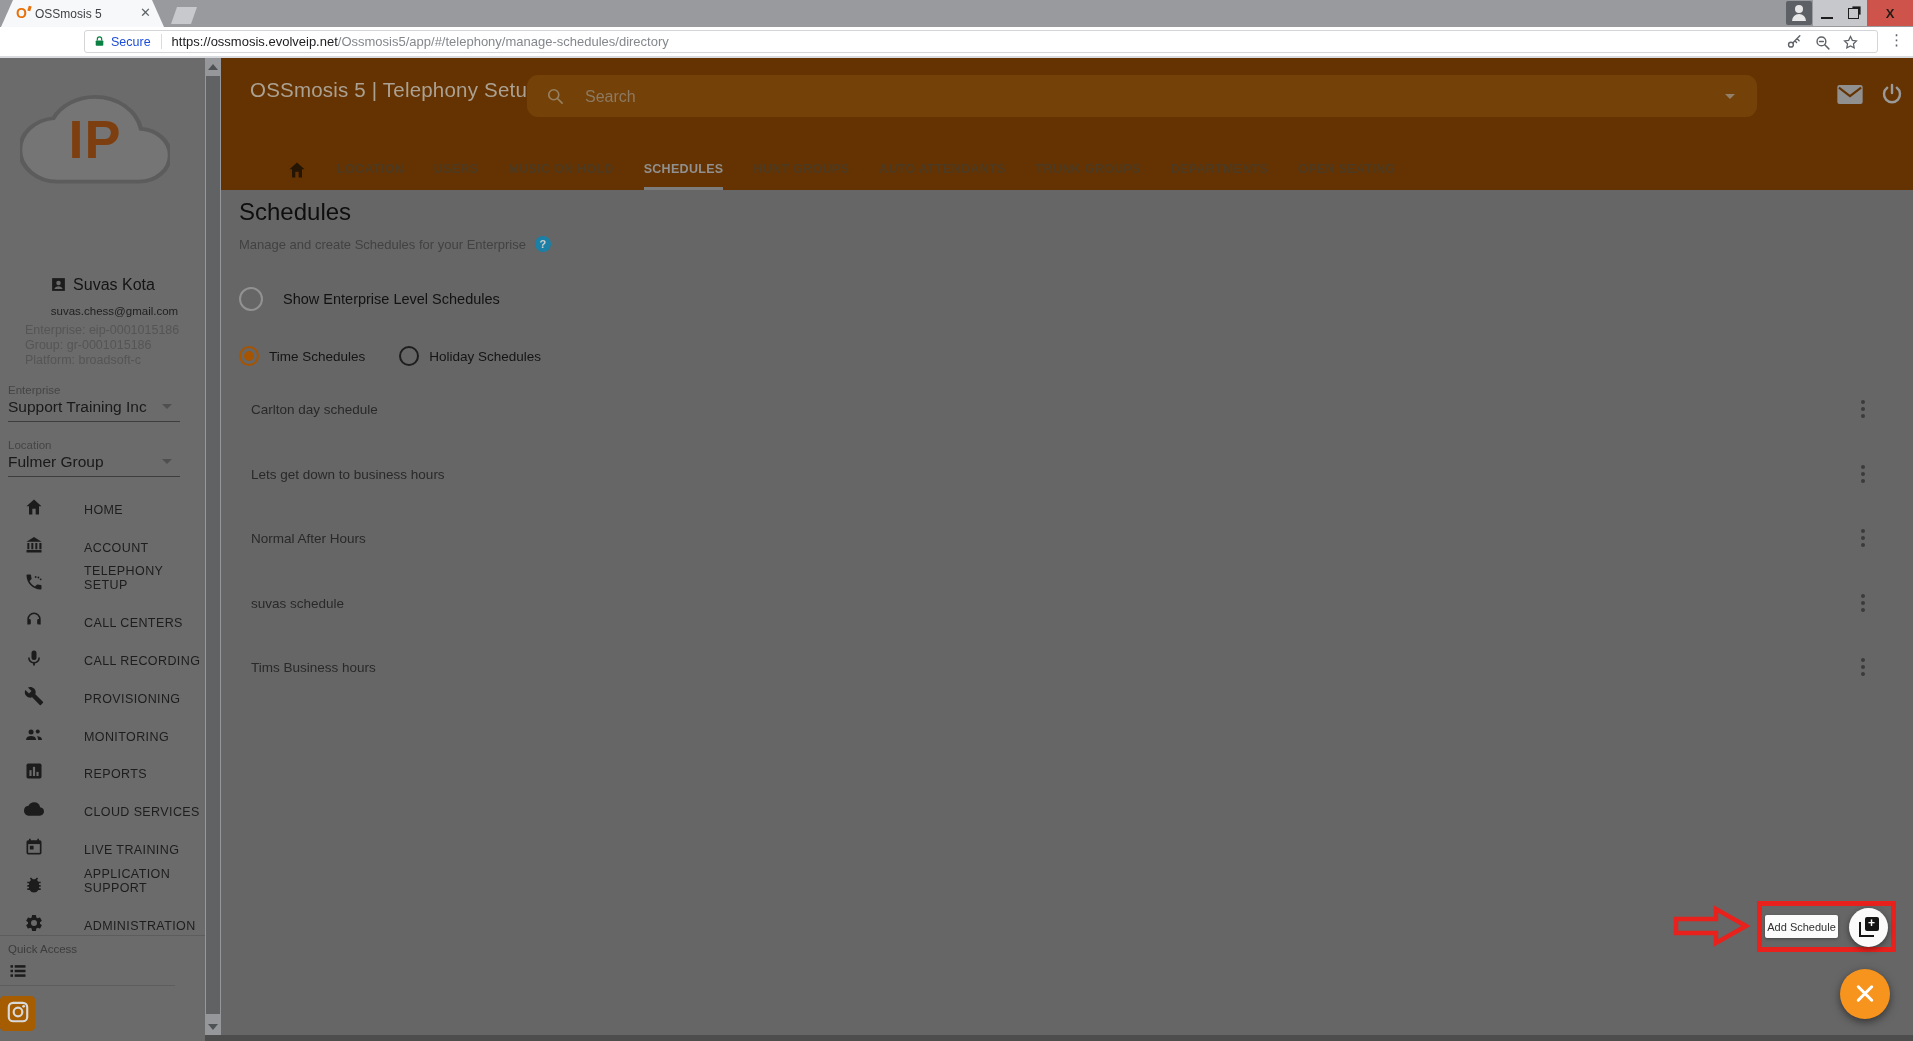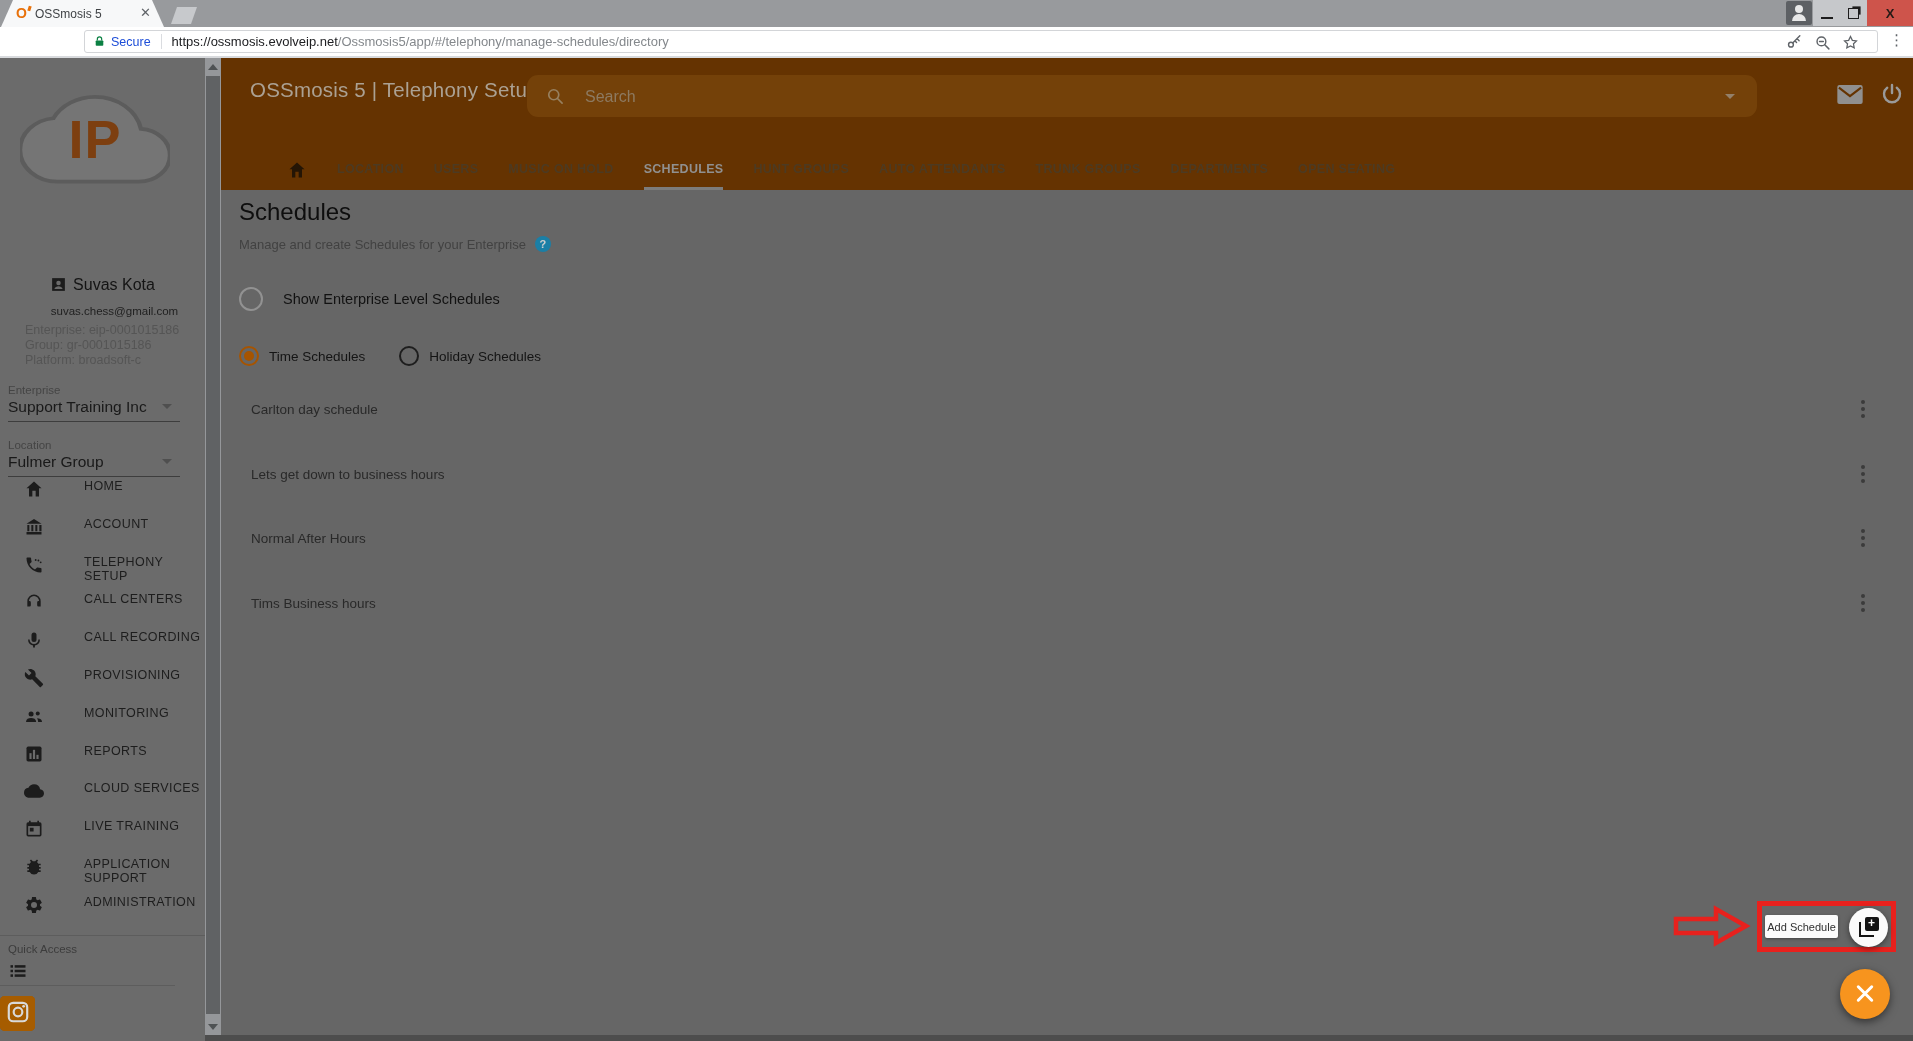--- a/index.html
+++ b/index.html
@@ -47,21 +47,21 @@
   .user-name{font-size:16px;color:#141414;}
   .user-email{position:absolute;left:0;top:247px;width:205px;text-align:center;font-size:11.5px;color:#1f1f1f;margin-left:12px;}
   .meta-block{position:absolute;left:25px;top:265px;}
   .meta-line{font-size:12.5px;color:#555;line-height:15px;}
   .sel-label{position:absolute;left:8px;font-size:11.5px;color:#454545;}
   .sel-value{position:absolute;left:8px;width:172px;font-size:15.5px;color:#191919;
     border-bottom:1px solid #3d3d3d;padding-bottom:5px;}
   .sel-caret{position:absolute;right:8px;top:6px;width:0;height:0;
     border-left:5px solid transparent;border-right:5px solid transparent;border-top:5px solid #4f4f4f;}
   .side-nav{position:absolute;left:0;top:421px;width:205px;}
-  .nav-item{height:37.8px;display:flex;align-items:flex-start;cursor:pointer;}
+  .nav-item{height:37.8px;display:flex;align-items:flex-end;cursor:pointer;}
   .nav-ico{width:20px;height:20px;margin-left:24px;flex:0 0 auto;}
   .nav-ico svg{width:20px;height:20px;}
   .nav-label{margin-left:40px;font-size:12.5px;color:#1d1d1d;letter-spacing:.4px;}
   .side-div1{position:absolute;left:0;top:877px;width:205px;height:1px;background:#5d5d5d;}
   .qa-label{position:absolute;left:8px;top:885px;font-size:11.5px;color:#3c3c3c;}
   .qa-ico{position:absolute;left:8px;top:903px;width:20px;height:20px;}
   .side-div2{position:absolute;left:0;top:927px;width:175px;height:1px;background:#5d5d5d;}
   .social-row{position:absolute;left:0;top:938px;width:205px;height:45px;}
   .social-btn{position:absolute;top:0;width:35px;height:35px;border-radius:5px;background:#A65C00;
     display:flex;align-items:center;justify-content:center;cursor:pointer;}
@@ -453,20 +453,28 @@
         </div>
         <div class="sched-row">
           <span class="sched-label">Normal After Hours</span>
           <div class="kebab">
             <i></i>
             <i></i>
             <i></i>
           </div>
         </div>
         <div class="sched-row">
+          <span class="sched-label">suvas schedule</span>
+          <div class="kebab">
+            <i></i>
+            <i></i>
+            <i></i>
+          </div>
+        </div>
+        <div class="sched-row">
           <span class="sched-label">Tims Business hours</span>
           <div class="kebab">
             <i></i>
             <i></i>
             <i></i>
           </div>
         </div>
       </div>
   </div>
 

